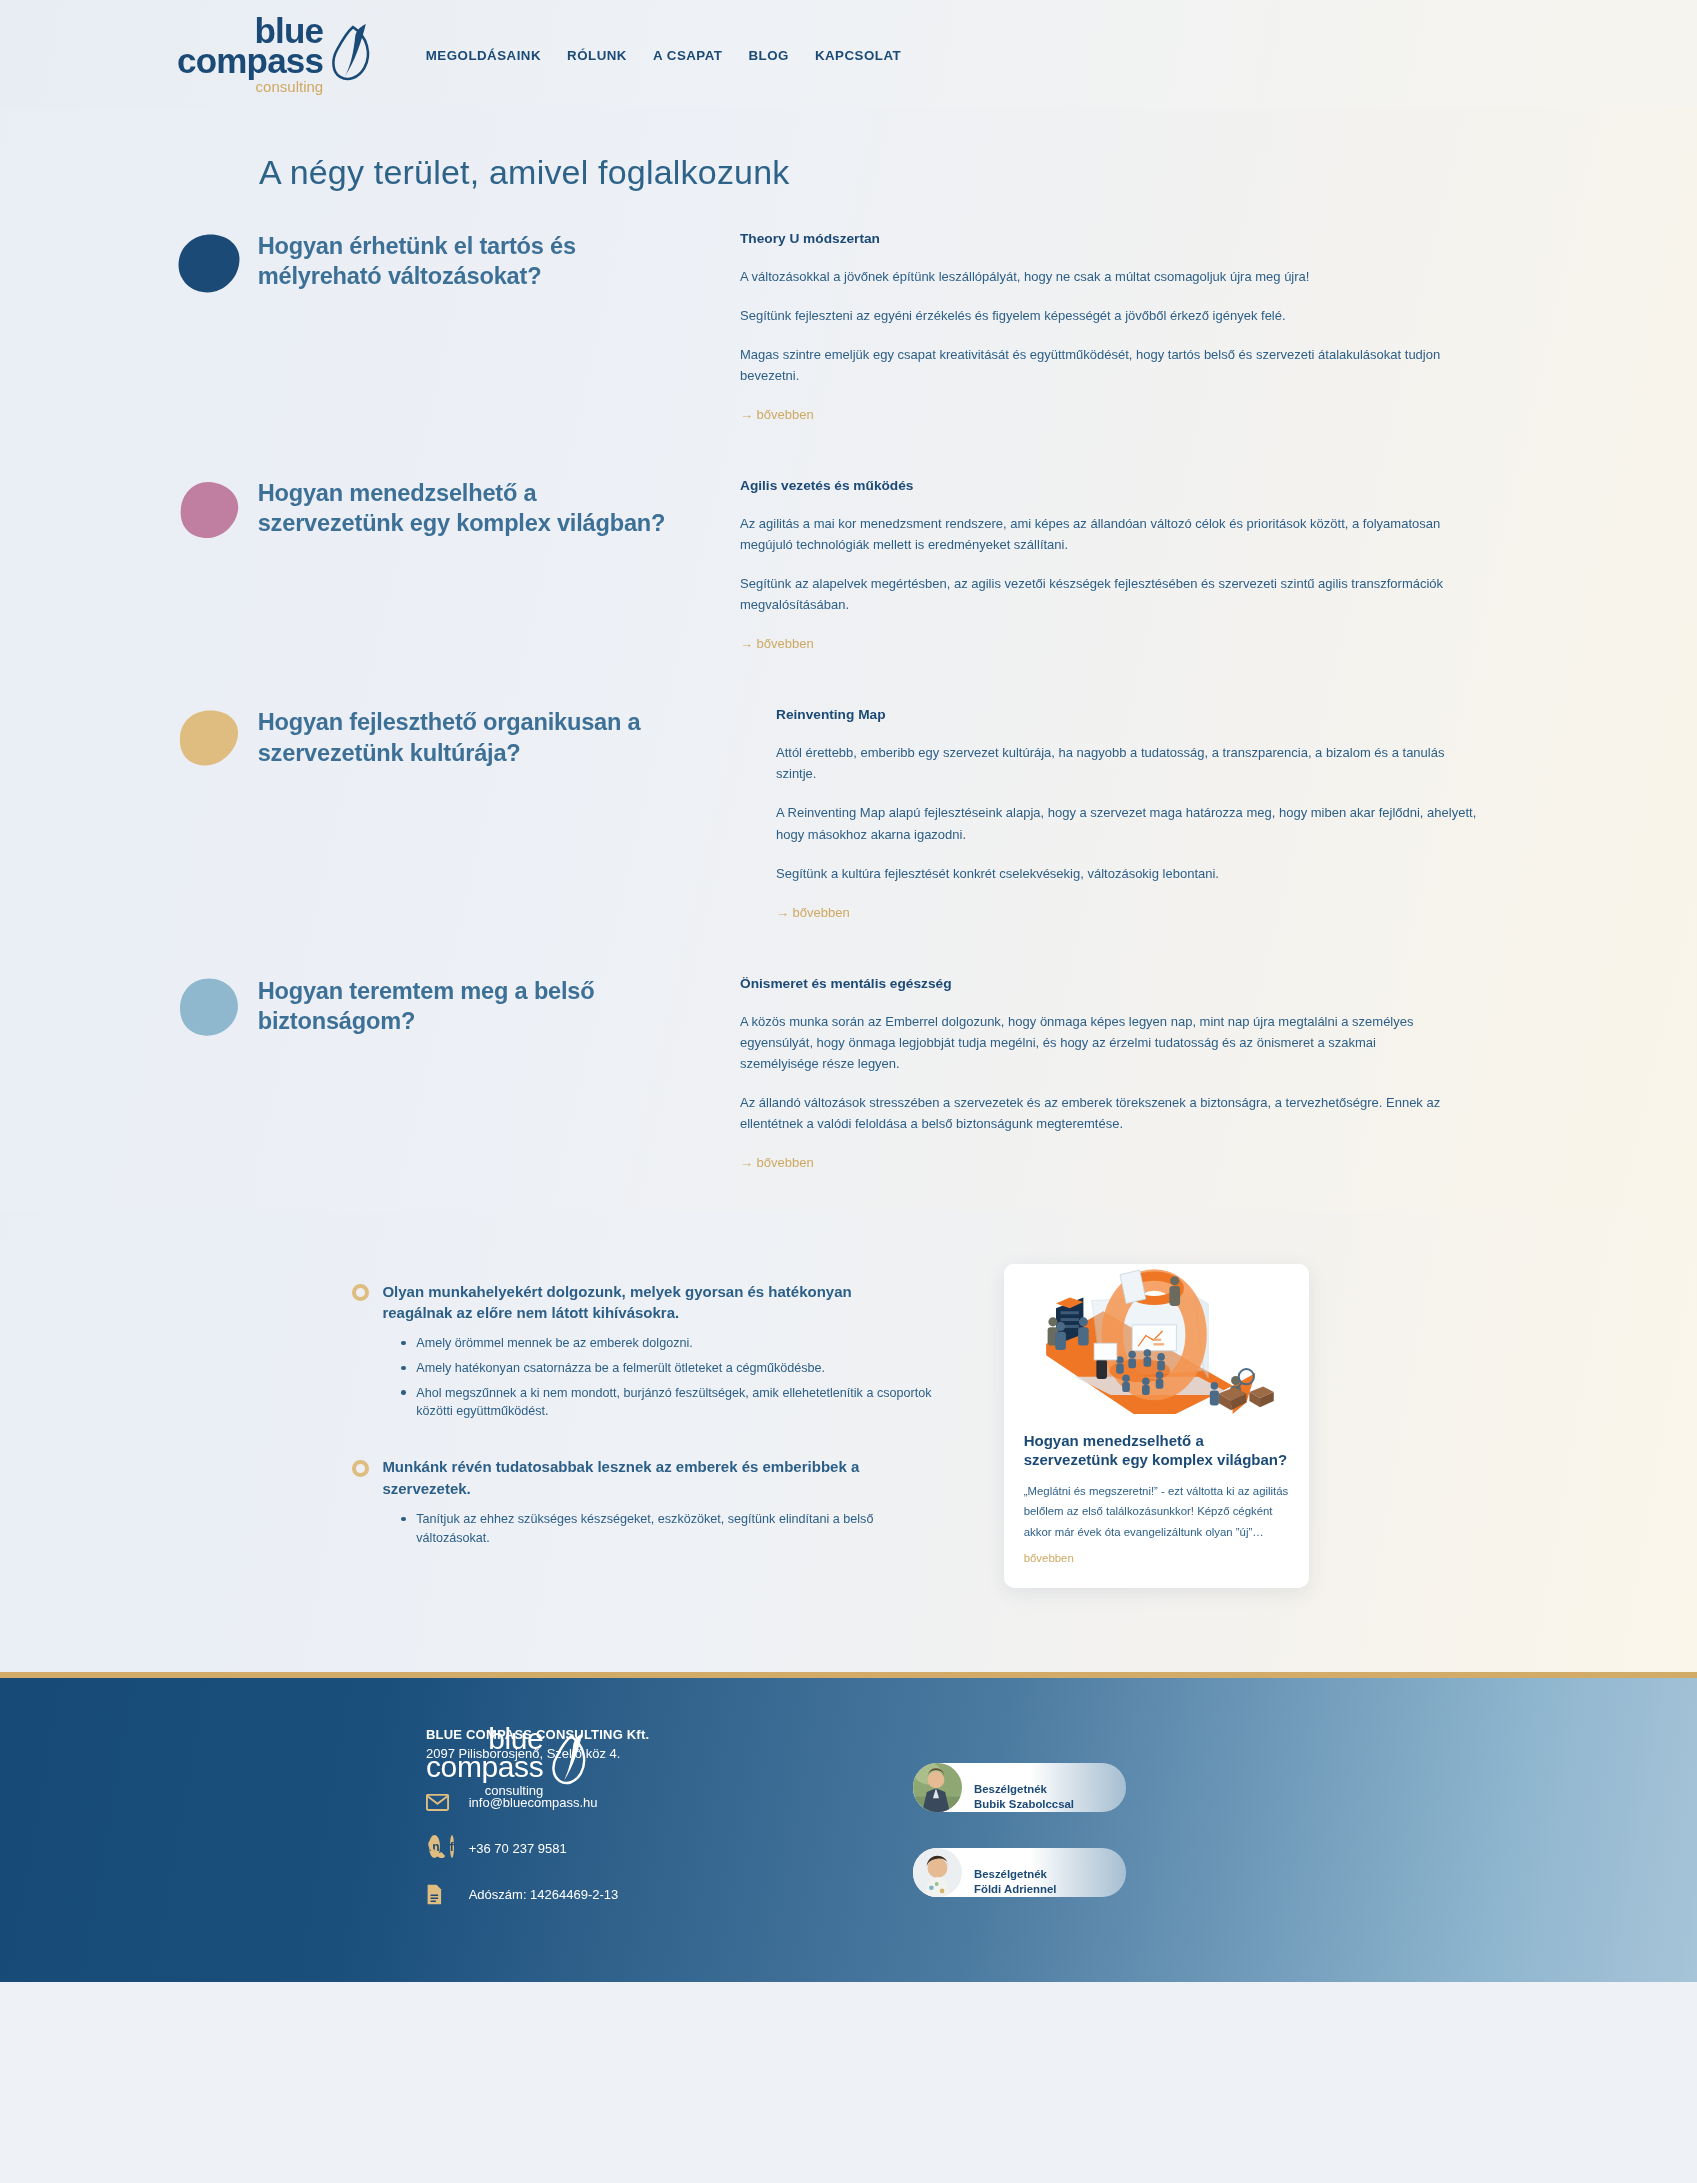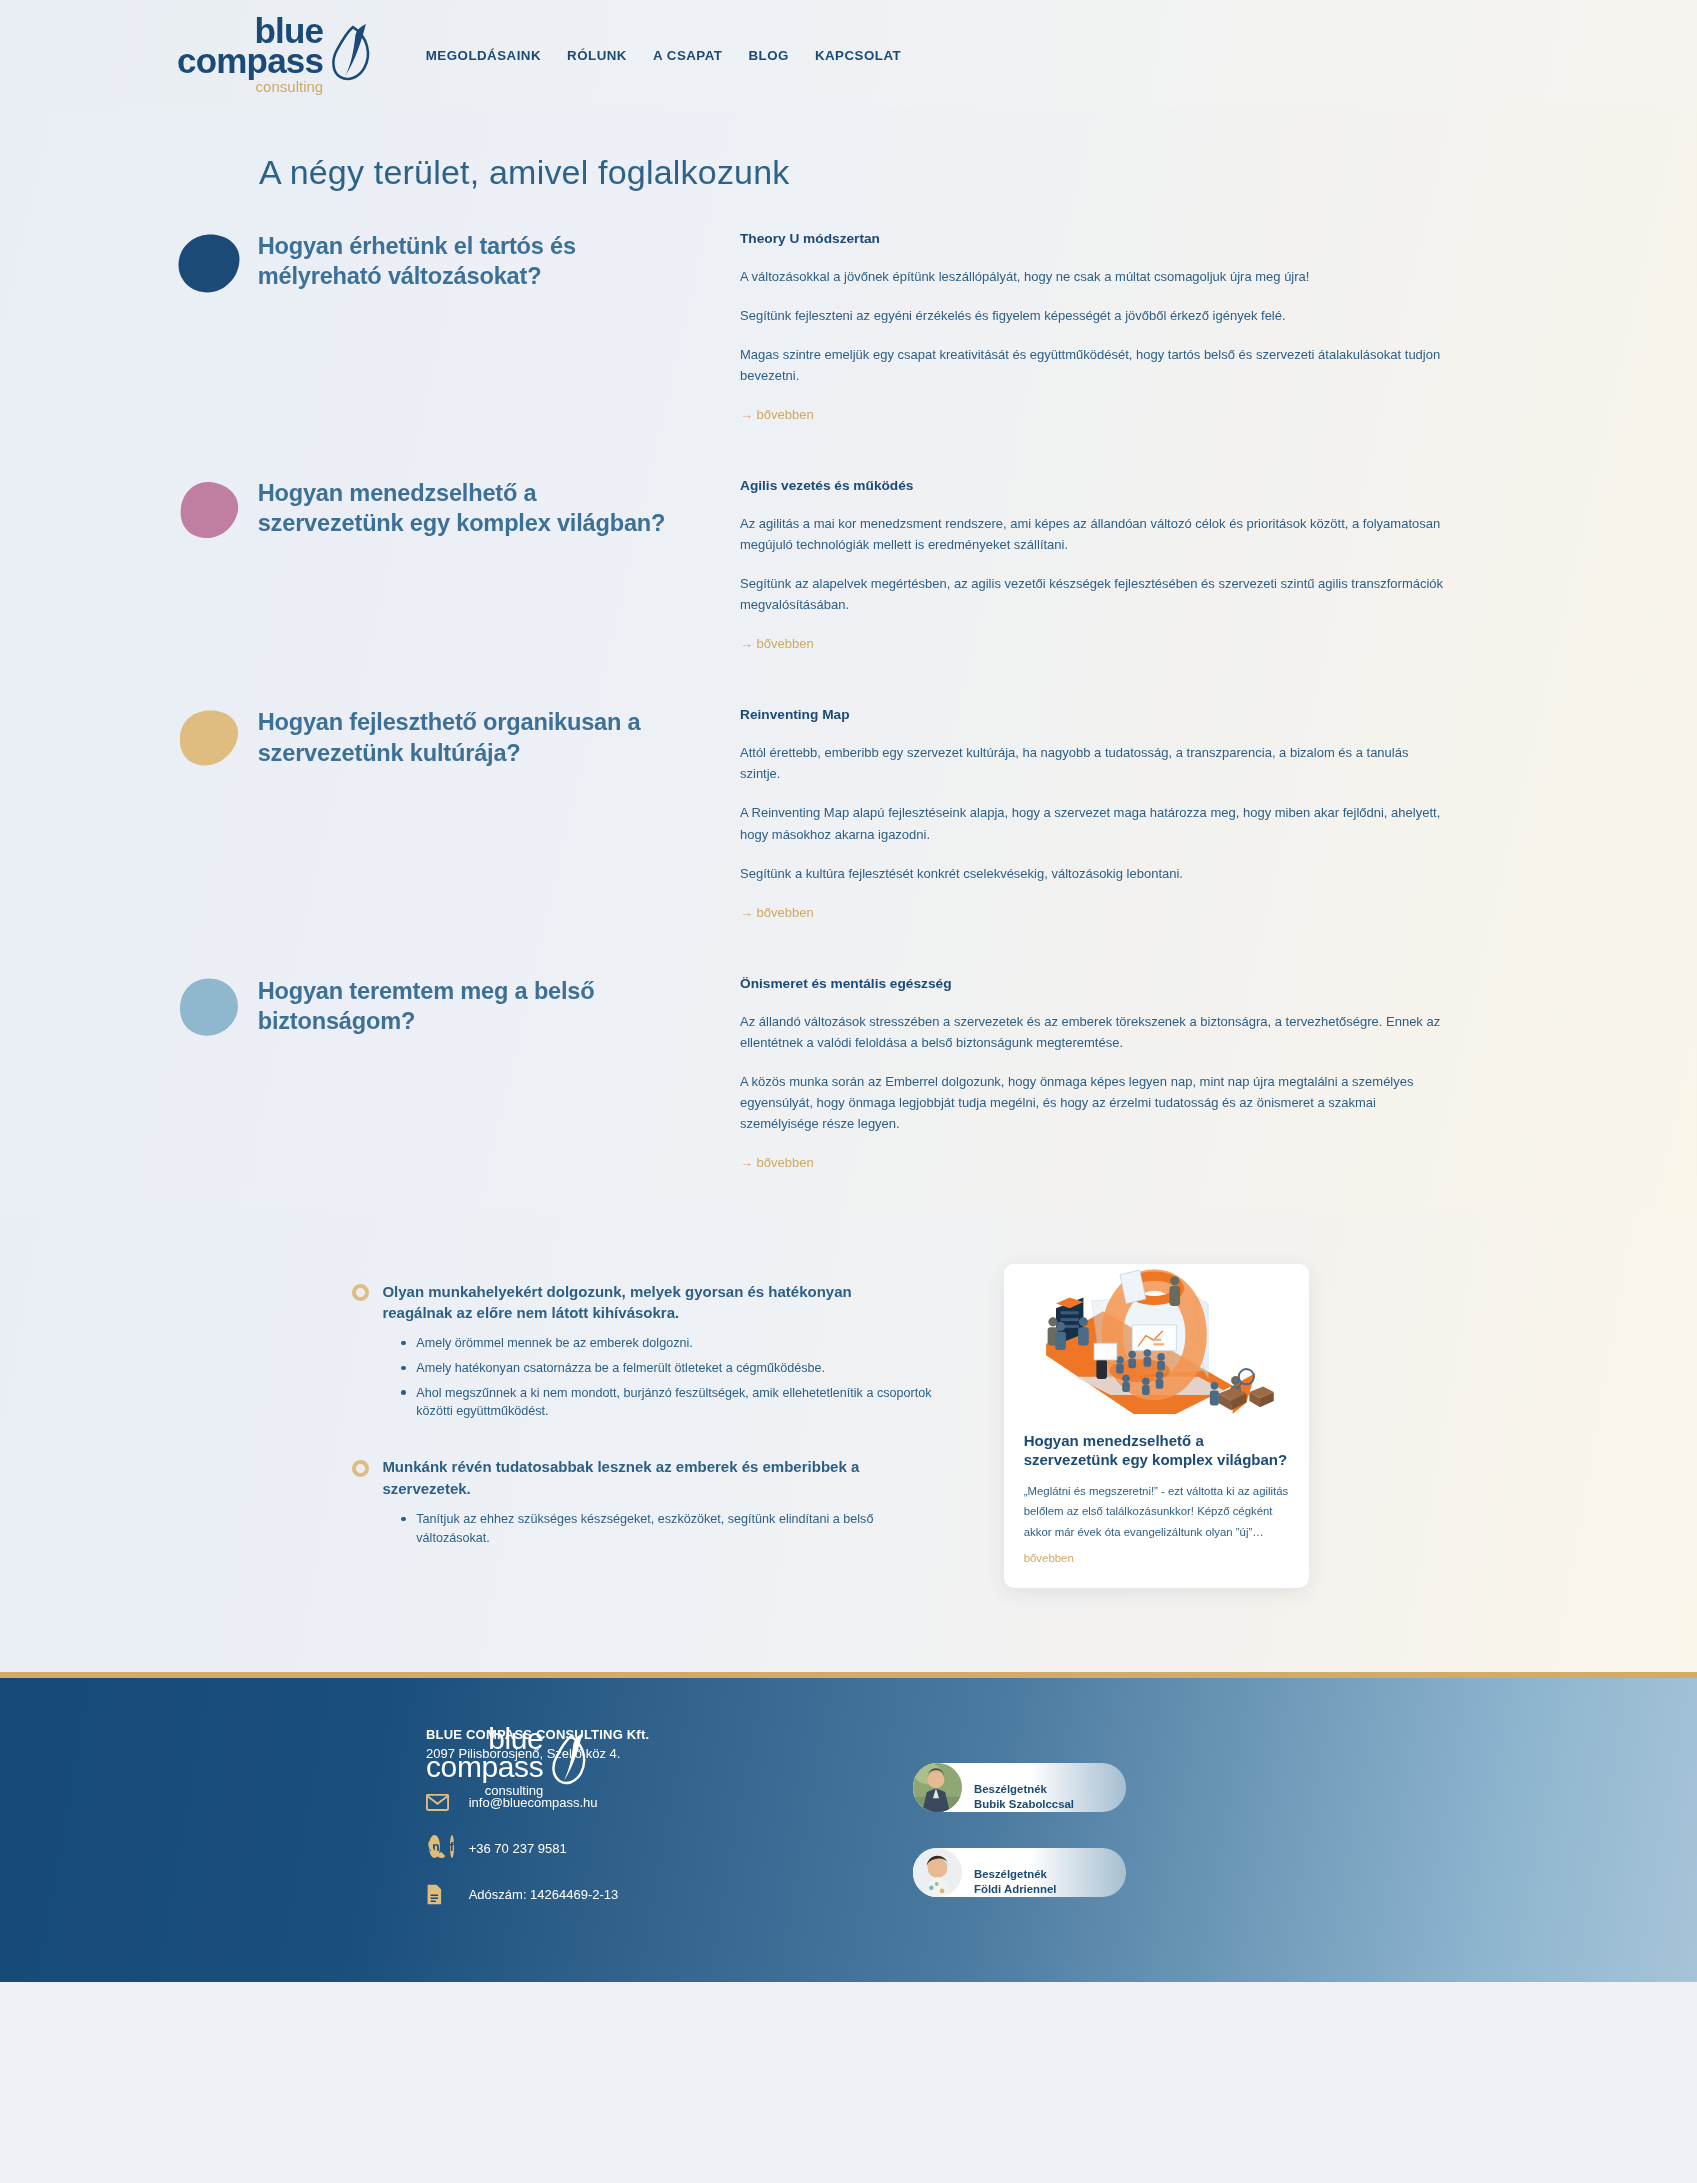--- a/index.html
+++ b/index.html
@@ -221,21 +221,21 @@
           <div class="row-q">Hogyan menedzselhető a szervezetünk egy komplex világban?</div>
         </div>
         <div class="row-right">
           <div class="sec-title">Agilis vezetés és működés</div>
           <div class="sec-p">Az agilitás a mai kor menedzsment rendszere, ami képes az állandóan változó célok és prioritások között, a folyamatosan megújuló technológiák mellett is eredményeket szállítani.</div>
           <div class="sec-p">Segítünk az alapelvek megértésben, az agilis vezetői készségek fejlesztésében és szervezeti szintű agilis transzformációk megvalósításában.</div>
           <a class="more" href="#">→ bővebben</a>
         </div>
       </div>
 
-      <div class="row" style="margin-top:47px;">
+      <div class="row" style="margin-top:47px;gap:36px;">
         <div class="row-left">
           <div class="blob">
             <svg width="64" height="61" viewBox="0 0 84 80">
                 <path d="M40 2 C64 0 82 14 80 34 C78 56 56 76 34 74 C12 72 2 56 4 36 C6 16 20 4 40 2 Z" fill="#dfbc7f"></path>
               </svg>
           </div>
           <div class="row-q">Hogyan fejleszthető organikusan a szervezetünk kultúrája?</div>
         </div>
         <div class="row-right">
           <div class="sec-title">Reinventing Map</div>
@@ -250,22 +250,22 @@
         <div class="row-left">
           <div class="blob">
             <svg width="64" height="61" viewBox="0 0 84 80">
                 <path d="M42 2 C64 2 80 18 80 38 C80 60 60 78 38 77 C16 76 3 60 4 40 C5 18 20 2 42 2 Z" fill="#8fb8ce"></path>
               </svg>
           </div>
           <div class="row-q">Hogyan teremtem meg a belső biztonságom?</div>
         </div>
         <div class="row-right">
           <div class="sec-title">Önismeret és mentális egészség</div>
+          <div class="sec-p">A közös munka során az Emberrel dolgozunk, hogy önmaga képes legyen nap, mint nap újra megtalálni a személyes egyensúlyát, hogy önmaga legjobbját tudja megélni, és hogy az érzelmi tudatosság és az önismeret a szakmai személyisége része legyen.</div>
           <div class="sec-p">Az állandó változások stresszében a szervezetek és az emberek törekszenek a biztonságra, a tervezhetőségre. Ennek az ellentétnek a valódi feloldása a belső biztonságunk megteremtése.</div>
-          <div class="sec-p">A közös munka során az Emberrel dolgozunk, hogy önmaga képes legyen nap, mint nap újra megtalálni a személyes egyensúlyát, hogy önmaga legjobbját tudja megélni, és hogy az érzelmi tudatosság és az önismeret a szakmai személyisége része legyen.</div>
           <a class="more" href="#">→ bővebben</a>
         </div>
       </div>
 
     </div>
   </div>
 
 
   <div class="lower">
     <div class="lower-left">

